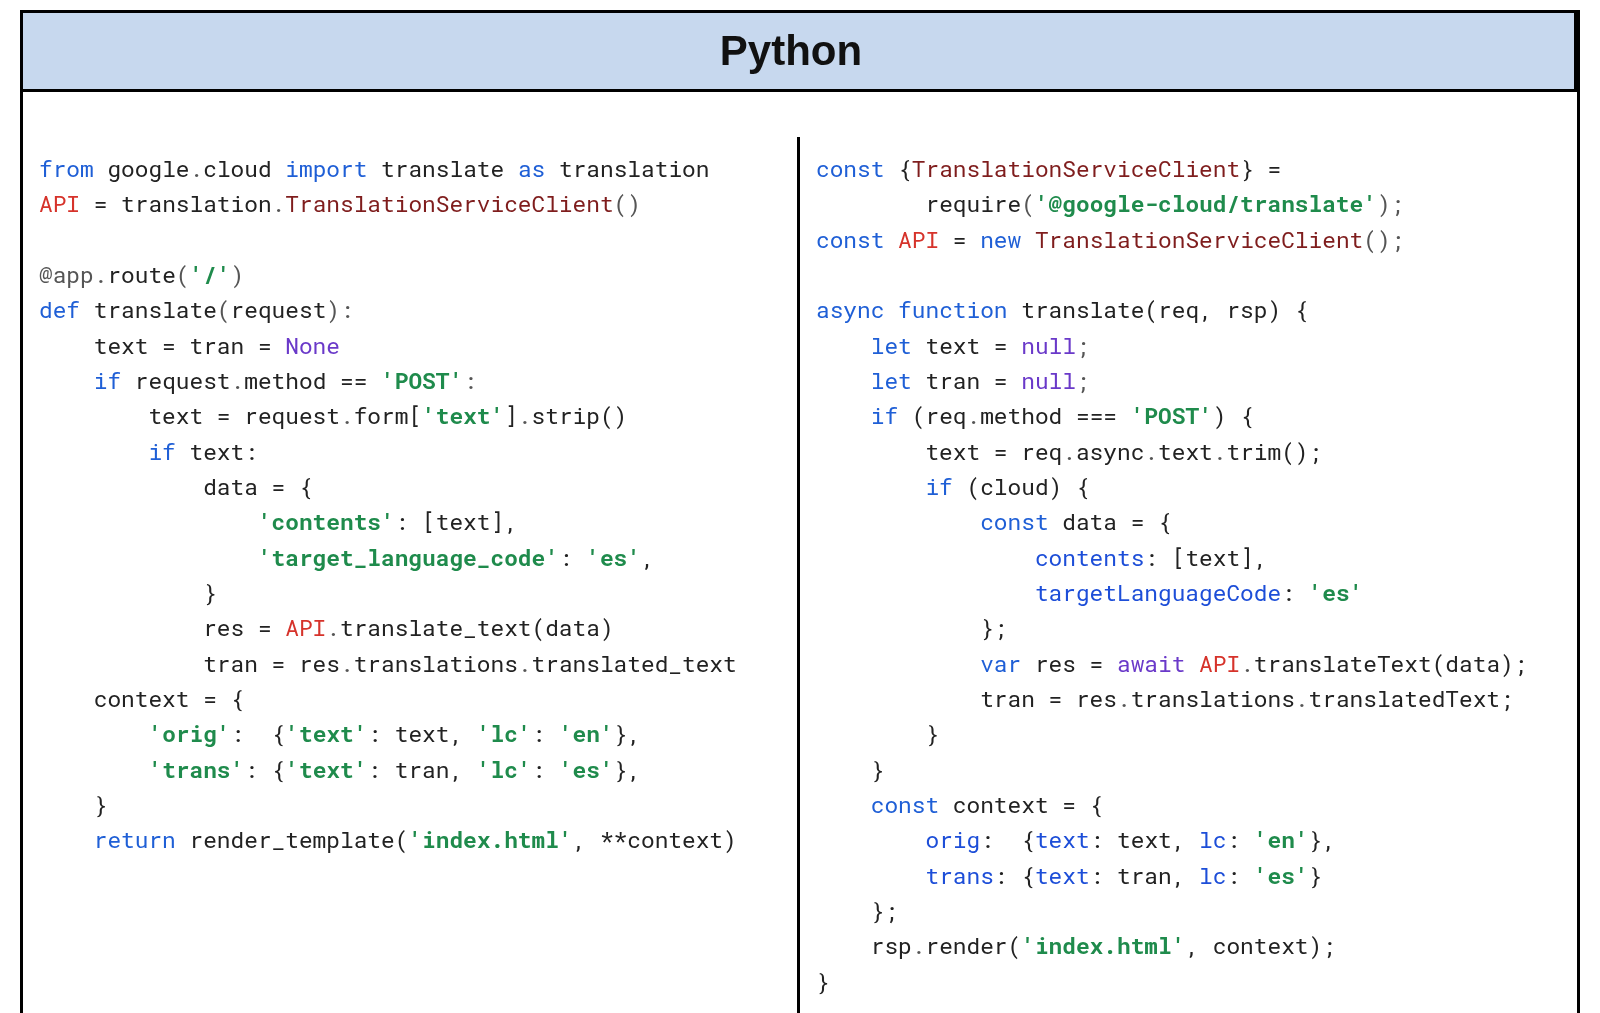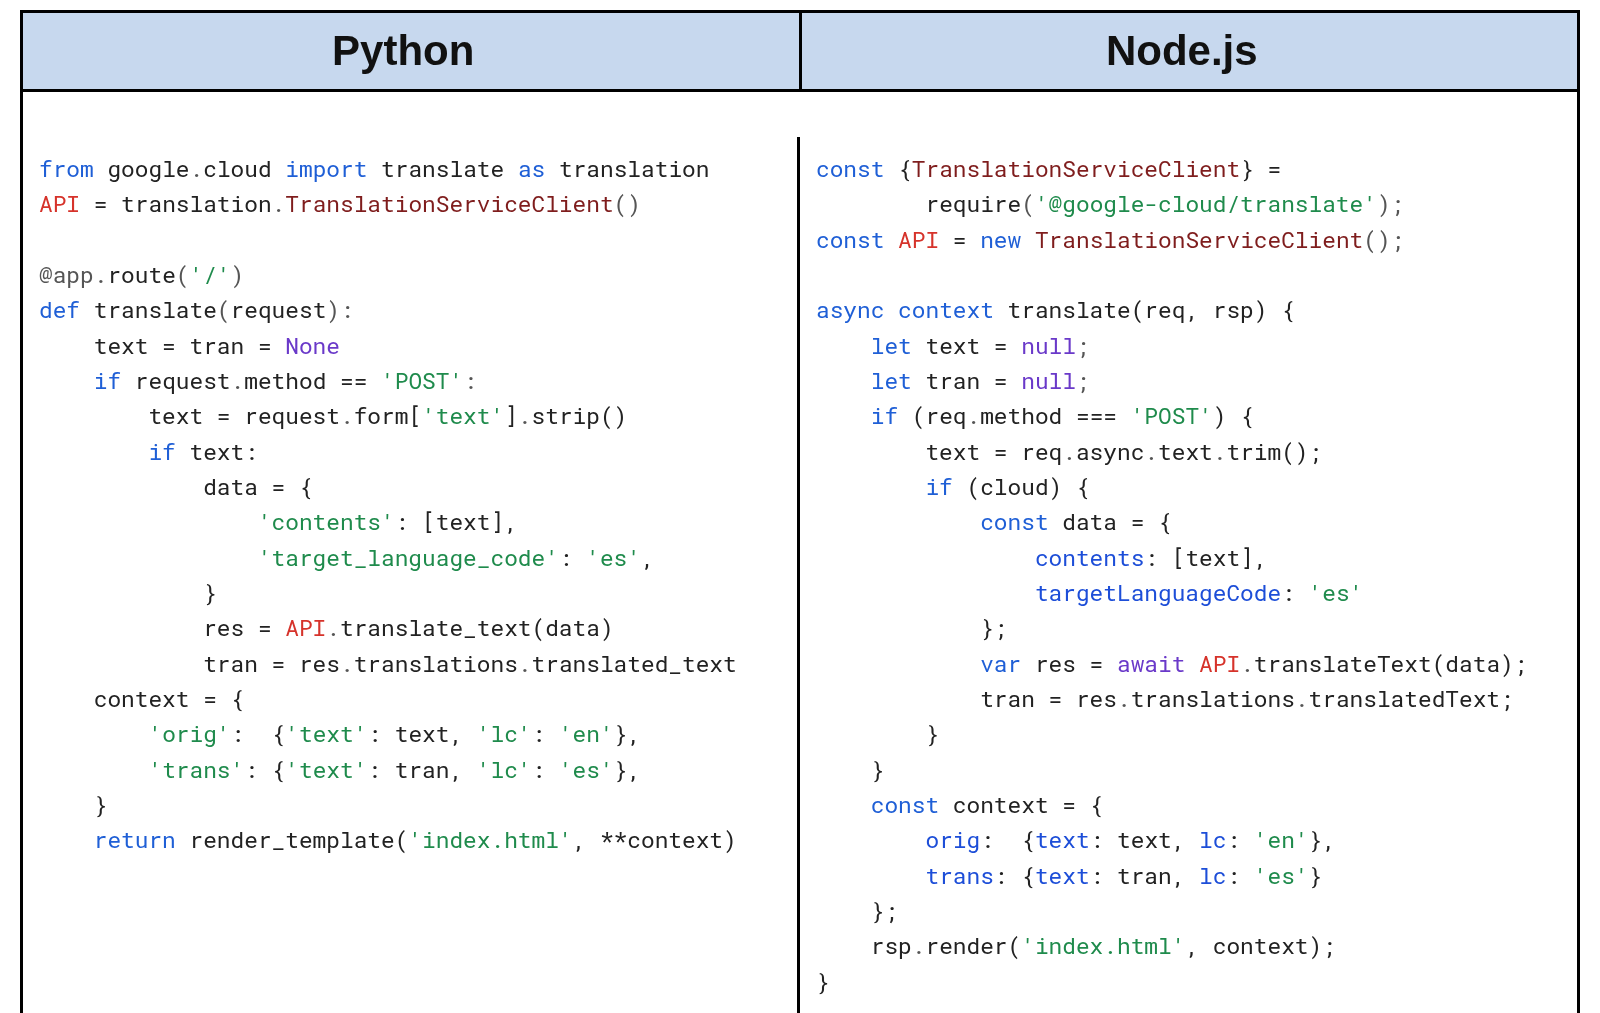--- a/index.html
+++ b/index.html
@@ -57,36 +57,35 @@
     font-size: 22.8px;
     line-height: 1.55;
     white-space: pre;
     color: #222;
   }
   
   .kw   { color: #1f5fd6; }   
   .mod  { color: #7f1d1d; }   
   .nm   { color: #222; }      
   .op   { color: #555; }      
-  .str  { color: #1f8b4c; }   
+  .str  { color: #1f8b4c; font-weight: bold; }   
   .red  { color: #d6332b; }   
   .attr { color: #1d4ed8; }   
   .dec  { color: #555; }      
   .kwc  { color: #6a39c9; }
   
   .await { color: #6a39c9; }
 </style>
 </head>
 <body>
 
 <div class="table-wrap">
 
   <div class="header-row">
     <div class="header-cell left">Python</div>
-    <div class="header-cell">Node.js</div>
   </div>
 
   <div class="body-row">
 
     <div class="body-cell left">
 <pre class="code"><span class="kw">from</span> <span class="nm">google</span><span class="op">.</span><span class="nm">cloud</span> <span class="kw">import</span> <span class="nm">translate</span> <span class="kw">as</span> <span class="nm">translation</span>
 <span class="red">API</span><span class="nm"> = </span><span class="nm">translation</span><span class="op">.</span><span class="mod">TranslationServiceClient</span><span class="op">()</span>
 
 <span class="dec">@app</span><span class="op">.</span><span class="nm">route</span><span class="op">(</span><span class="str">'/'</span><span class="op">)</span>
 <span class="kw">def</span> <span class="nm">translate</span><span class="op">(</span><span class="nm">request</span><span class="op">):</span>
@@ -105,21 +104,21 @@
 <span>        </span><span class="str">'trans'</span><span class="nm">: {</span><span class="str">'text'</span><span class="nm">: tran, </span><span class="str">'lc'</span><span class="nm">: </span><span class="str">'es'</span><span class="nm">},</span>
 <span class="nm">    }</span>
 <span class="kw">    return</span><span class="nm"> render_template(</span><span class="str">'index.html'</span><span class="nm">, **context)</span></pre>
     </div>
 
     <div class="body-cell">
 <pre class="code"><span class="kw">const</span><span class="nm"> {</span><span class="mod">TranslationServiceClient</span><span class="nm">} =</span>
 <span>        </span><span class="nm">require</span><span class="op">(</span><span class="str">'@google-cloud/translate'</span><span class="op">);</span>
 <span class="kw">const</span><span> </span><span class="red">API</span><span class="nm"> = </span><span class="kw">new</span><span> </span><span class="mod">TranslationServiceClient</span><span class="op">();</span>
 
-<span class="kw">async</span><span class="kw"> context</span><span class="nm"> translate</span><span class="nm">(req, rsp) {</span>
+<span class="kw">async</span><span class="kw"> function</span><span class="nm"> translate</span><span class="nm">(req, rsp) {</span>
 <span class="kw">    let</span><span class="nm"> text = </span><span class="kwc">null</span><span class="op">;</span>
 <span class="kw">    let</span><span class="nm"> tran = </span><span class="kwc">null</span><span class="op">;</span>
 <span class="kw">    if</span><span class="nm"> (req</span><span class="op">.</span><span class="nm">method === </span><span class="str">'POST'</span><span class="nm">) {</span>
 <span class="nm">        text = req</span><span class="op">.</span><span class="nm">async</span><span class="op">.</span><span class="nm">text</span><span class="op">.</span><span class="nm">trim();</span>
 <span class="kw">        if</span><span class="nm"> (cloud) {</span>
 <span class="kw">            const</span><span class="nm"> data = {</span>
 <span>                </span><span class="attr">contents</span><span class="nm">: [text],</span>
 <span>                </span><span class="attr">targetLanguageCode</span><span class="nm">: </span><span class="str">'es'</span>
 <span class="nm">            };</span>
 <span class="kw">            var</span><span class="nm"> res = </span><span class="await">await</span><span> </span><span class="red">API</span><span class="op">.</span><span class="nm">translateText(data);</span>

